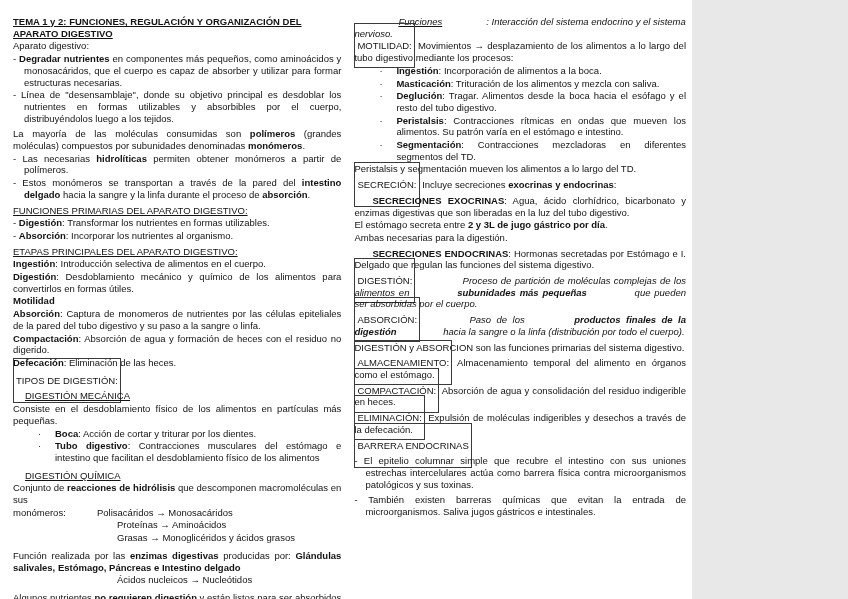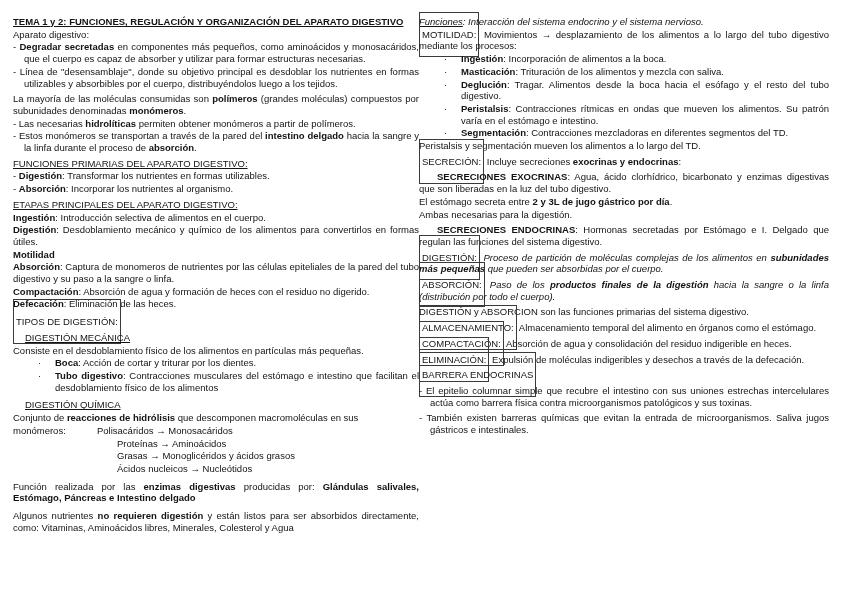--- a/index.html
+++ b/index.html
@@ -1,27 +1,27 @@
 <!DOCTYPE html>
 <html><head>
 <meta charset="utf-8">
 <style>
   html,body { margin:0; padding:0; background:#e8e8e8; }
   .page {
     position:relative; box-sizing:border-box;
-    width:848px; height:599px; background:#ffffff;
+    width:692px; height:599px; background:#ffffff;
     font-family:"Liberation Sans", sans-serif; color:#131313;
-    display:flex; padding:16px 6px 0 13px; overflow:hidden;
+    display:flex; gap:13px; padding:16px 6px 0 13px; overflow:hidden;
   }
   .col { box-sizing:border-box; }
   .col-left  { width:406px; }
   .col-right { width:410px; }
   .blk { font-size:9.5px; line-height:11.7px; margin:0 0 1px 0; text-align:justify; }
   .b { font-weight:bold; }
-  .i { font-style:italic; }
+  .i { font-style:italic;margin-left:44px; }
   .u { text-decoration:underline; }
   .boxed { border:1px solid #3a3a3a; padding:16px 2px; }
   .hang   { padding-left:11px; text-indent:-11px; }
   .dot    { padding-left:42px; text-indent:-17px; }
   .mk     { display:inline-block; width:17px; text-indent:0; }
   .w84    { display:inline-block; width:84px; }
   .sub    { margin-left:12px; text-align:left; }
   .arrows { margin-left:104px; text-align:left; }
   .arrowline { text-align:left; }
   .tindent { text-indent:18px; }
@@ -29,21 +29,21 @@
   .gap  { margin-top:4px; }
   .gap2 { margin-top:6px; }
 </style>
 </head>
 <body>
 
 <div class="page" style="background: rgb(255, 255, 255); color: rgb(19, 19, 19);">
   <div class="col col-left">
       <div class="blk left0"><span class="b u">TEMA 1 y 2: FUNCIONES, REGULACIÓN Y ORGANIZACIÓN DEL APARATO DIGESTIVO</span></div>
       <div class="blk left0"><span>Aparato digestivo:</span></div>
-      <div class="blk hang"><span>- </span><span class="b">Degradar secretadas</span><span> en componentes más pequeños, como aminoácidos y monosacáridos, que el cuerpo es capaz de absorber y utilizar para formar estructuras necesarias.</span></div>
+      <div class="blk hang"><span>- </span><span class="b">Degradar nutrientes</span><span> en componentes más pequeños, como aminoácidos y monosacáridos, que el cuerpo es capaz de absorber y utilizar para formar estructuras necesarias.</span></div>
       <div class="blk hang"><span>- Línea de "desensamblaje", donde su objetivo principal es desdoblar los nutrientes en formas utilizables y absorbibles por el cuerpo, distribuyéndolos luego a los tejidos.</span></div>
       <div class="blk gap"><span>La mayoría de las moléculas consumidas son </span><span class="b">polímeros</span><span> (grandes moléculas) compuestos por subunidades denominadas </span><span class="b">monómeros</span><span>.</span></div>
       <div class="blk hang"><span>- Las necesarias </span><span class="b">hidrolíticas</span><span> permiten obtener monómeros a partir de polímeros.</span></div>
       <div class="blk hang"><span>- Estos monómeros se transportan a través de la pared del </span><span class="b">intestino delgado</span><span> hacia la sangre y la linfa durante el proceso de </span><span class="b">absorción</span><span>.</span></div>
       <div class="blk left0 gap"><span class="u">FUNCIONES PRIMARIAS DEL APARATO DIGESTIVO:</span></div>
       <div class="blk hang"><span>- </span><span class="b">Digestión</span><span>: Transformar los nutrientes en formas utilizables.</span></div>
       <div class="blk hang"><span>- </span><span class="b">Absorción</span><span>: Incorporar los nutrientes al organismo.</span></div>
       <div class="blk left0 gap"><span class="u">ETAPAS PRINCIPALES DEL APARATO DIGESTIVO:</span></div>
       <div class="blk"><span class="b">Ingestión</span><span>: Introducción selectiva de alimentos en el cuerpo.</span></div>
       <div class="blk"><span class="b">Digestión</span><span>: Desdoblamiento mecánico y químico de los alimentos para convertirlos en formas útiles.</span></div>
@@ -54,22 +54,22 @@
       <div class="blk left0 gap2"><span class="boxed">TIPOS DE DIGESTIÓN:</span></div>
       <div class="blk sub gap"><span class="u">DIGESTIÓN MECÁNICA</span></div>
       <div class="blk"><span>Consiste en el desdoblamiento físico de los alimentos en partículas más pequeñas.</span></div>
       <div class="blk dot"><span class="mk">·</span><span class="b">Boca</span><span>: Acción de cortar y triturar por los dientes.</span></div>
       <div class="blk dot"><span class="mk">·</span><span class="b">Tubo digestivo</span><span>: Contracciones musculares del estómago e intestino que facilitan el desdoblamiento físico de los alimentos</span></div>
       <div class="blk sub gap2"><span class="u">DIGESTIÓN QUÍMICA</span></div>
       <div class="blk"><span>Conjunto de </span><span class="b">reacciones de hidrólisis</span><span> que descomponen macromoléculas en sus</span></div>
       <div class="blk arrowline"><span class="w84">monómeros:</span><span>Polisacáridos → Monosacáridos</span></div>
       <div class="blk arrows"><span>Proteínas → Aminoácidos</span></div>
       <div class="blk arrows"><span>Grasas → Monoglicéridos y ácidos grasos</span></div>
+      <div class="blk gap2"><span>Función realizada por las </span><span class="b">enzimas digestivas</span><span> producidas por: </span><span class="b">Glándulas salivales, Estómago, Páncreas e Intestino delgado</span></div>
       <div class="blk arrows"><span>Ácidos nucleicos → Nucleótidos</span></div>
-      <div class="blk gap2"><span>Función realizada por las </span><span class="b">enzimas digestivas</span><span> producidas por: </span><span class="b">Glándulas salivales, Estómago, Páncreas e Intestino delgado</span></div>
       <div class="blk gap2"><span>Algunos nutrientes </span><span class="b">no requieren digestión</span><span> y están listos para ser absorbidos directamente, como: Vitaminas, Aminoácidos libres, Minerales, Colesterol y Agua</span></div>
     </div>
   <div class="col col-right">
       <div class="blk left0"><span class="i u">Funciones</span><span class="i">: Interacción del sistema endocrino y el sistema nervioso.</span></div>
       <div class="blk"><span class="boxed">MOTILIDAD:</span><span> Movimientos → desplazamiento de los alimentos a lo largo del tubo digestivo mediante los procesos:</span></div>
       <div class="blk dot"><span class="mk">·</span><span class="b">Ingestión</span><span>: Incorporación de alimentos a la boca.</span></div>
       <div class="blk dot"><span class="mk">·</span><span class="b">Masticación</span><span>: Trituración de los alimentos y mezcla con saliva.</span></div>
       <div class="blk dot"><span class="mk">·</span><span class="b">Deglución</span><span>: Tragar. Alimentos desde la boca hacia el esófago y el resto del tubo digestivo.</span></div>
       <div class="blk dot"><span class="mk">·</span><span class="b">Peristalsis</span><span>: Contracciones rítmicas en ondas que mueven los alimentos. Su patrón varía en el estómago e intestino.</span></div>
       <div class="blk dot"><span class="mk">·</span><span class="b">Segmentación</span><span>: Contracciones mezcladoras en diferentes segmentos del TD.</span></div>

